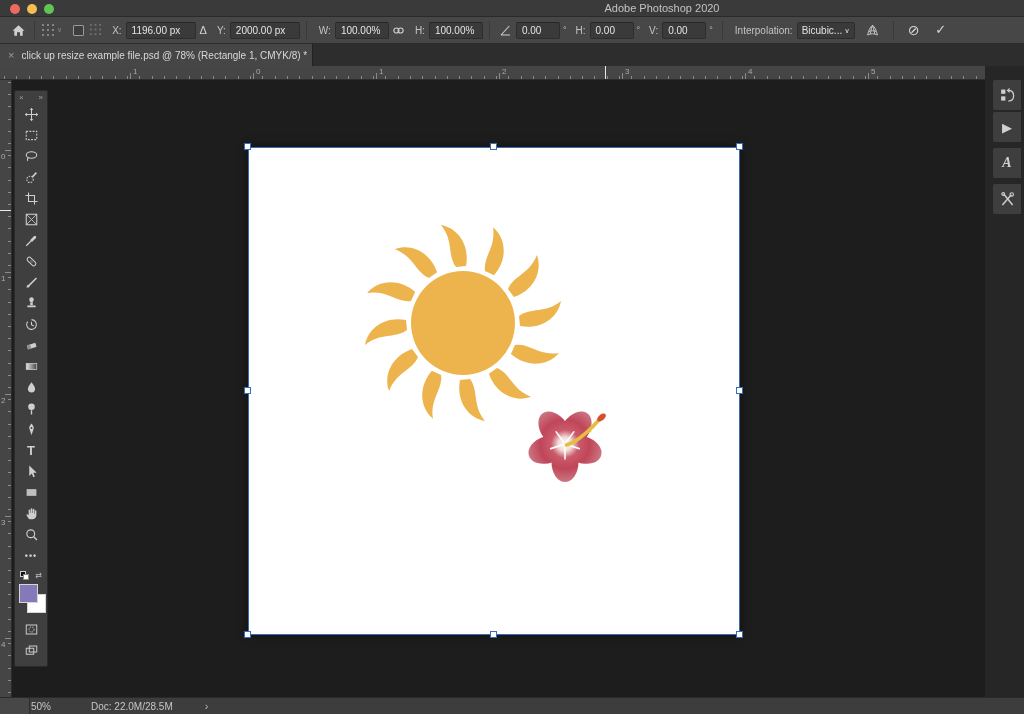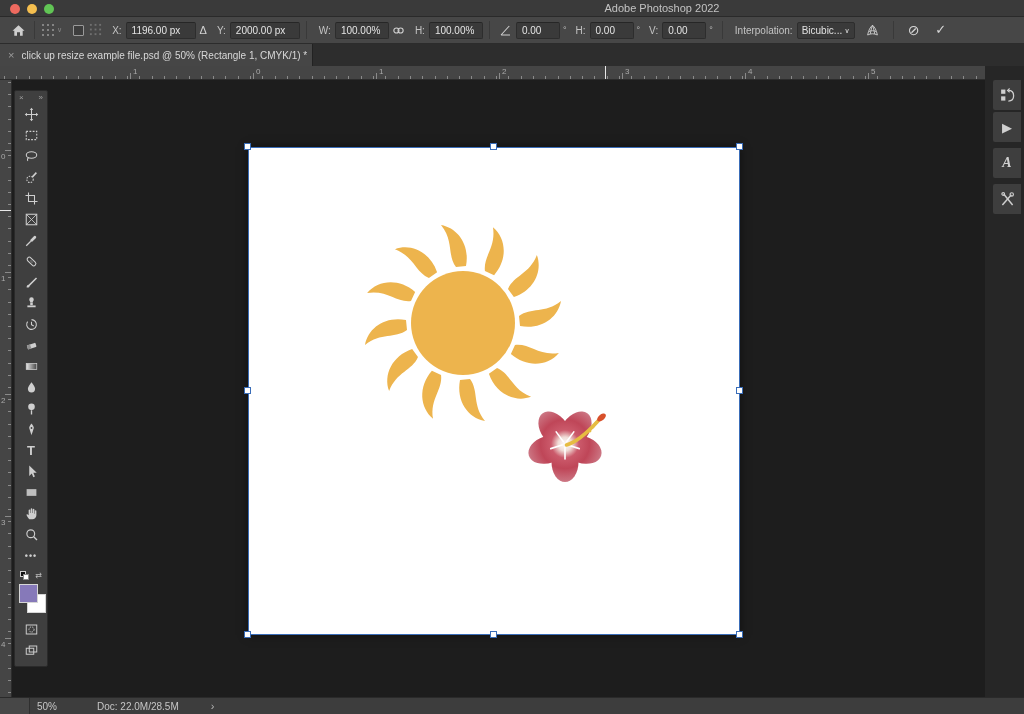--- a/index.html
+++ b/index.html
@@ -87,32 +87,32 @@
     display:flex; align-items:center; justify-content:center; }
   .dock-btn svg { width:17px; height:17px; }
   .dock-btn .glyph { color:#d0d0d0; font-size:13px; }
   .dock-gap { height:4px; }
   .char-a { font-family:"Liberation Serif", serif; font-style:italic; font-weight:bold; font-size:14px; color:#d0d0d0; }
 
   
   .statusbar { position:absolute; bottom:0; left:0; right:0; height:17px; background:#3d3d3d; border-top:1px solid #2a2a2a;
     display:flex; align-items:center; font-size:10px; color:#c6c6c6; }
   .sb-zoombox { width:30px; height:100%; background:#474747; border-right:1px solid #2f2f2f; }
-  .sb-zoom { margin-left:7px; }
+  .sb-zoom { margin-left:1px; }
   .sb-doc { margin-left:40px; }
   .sb-chevron { margin-left:32px; color:#b5b5b5; font-size:11px; }
 </style>
 </head>
 <body>
 
 <div class="titlebar">
   <span class="traffic tl-red"></span>
   <span class="traffic tl-yellow"></span>
   <span class="traffic tl-green"></span>
-  <div class="win-title">Adobe Photoshop 2022</div>
+  <div class="win-title">Adobe Photoshop 2020</div>
 </div>
 
 <div class="optionsbar">
   <span class="ob-icon">
     <svg viewBox="0 0 20 20">
         <path d="M10 3l8 7.2h-2.4V17H12v-4.6H8V17H4.4V10.2H2z" fill="#cfcfcf"></path>
       </svg>
   </span>
   <span class="ob-sep"></span>
   <span class="ob-ref">
@@ -190,21 +190,21 @@
       </svg>
   </span>
   <span class="ob-sep" style="margin-left:10px"></span>
   <span class="ob-glyph">⊘</span>
   <span class="ob-glyph ob-commit">✓</span>
 </div>
 
 <div class="tabbar">
   <div class="tab">
     <span class="tab-close">×</span>
-    <span>click up resize example file.psd @ 50% (Rectangle 1, CMYK/1) *</span>
+    <span>click up resize example file.psd @ 78% (Rectangle 1, CMYK/8) *</span>
   </div>
 </div>
 
 <div class="ruler-corner"></div>
 <div class="ruler-top" id="ruler-top">
     <span class="rt-tick" style="left: 4px;"></span>
     <span class="rt-tick" style="left: 16px;"></span>
     <span class="rt-tick" style="left: 29px;"></span>
     <span class="rt-tick" style="left: 41px;"></span>
     <span class="rt-tick" style="left: 53px;"></span>

